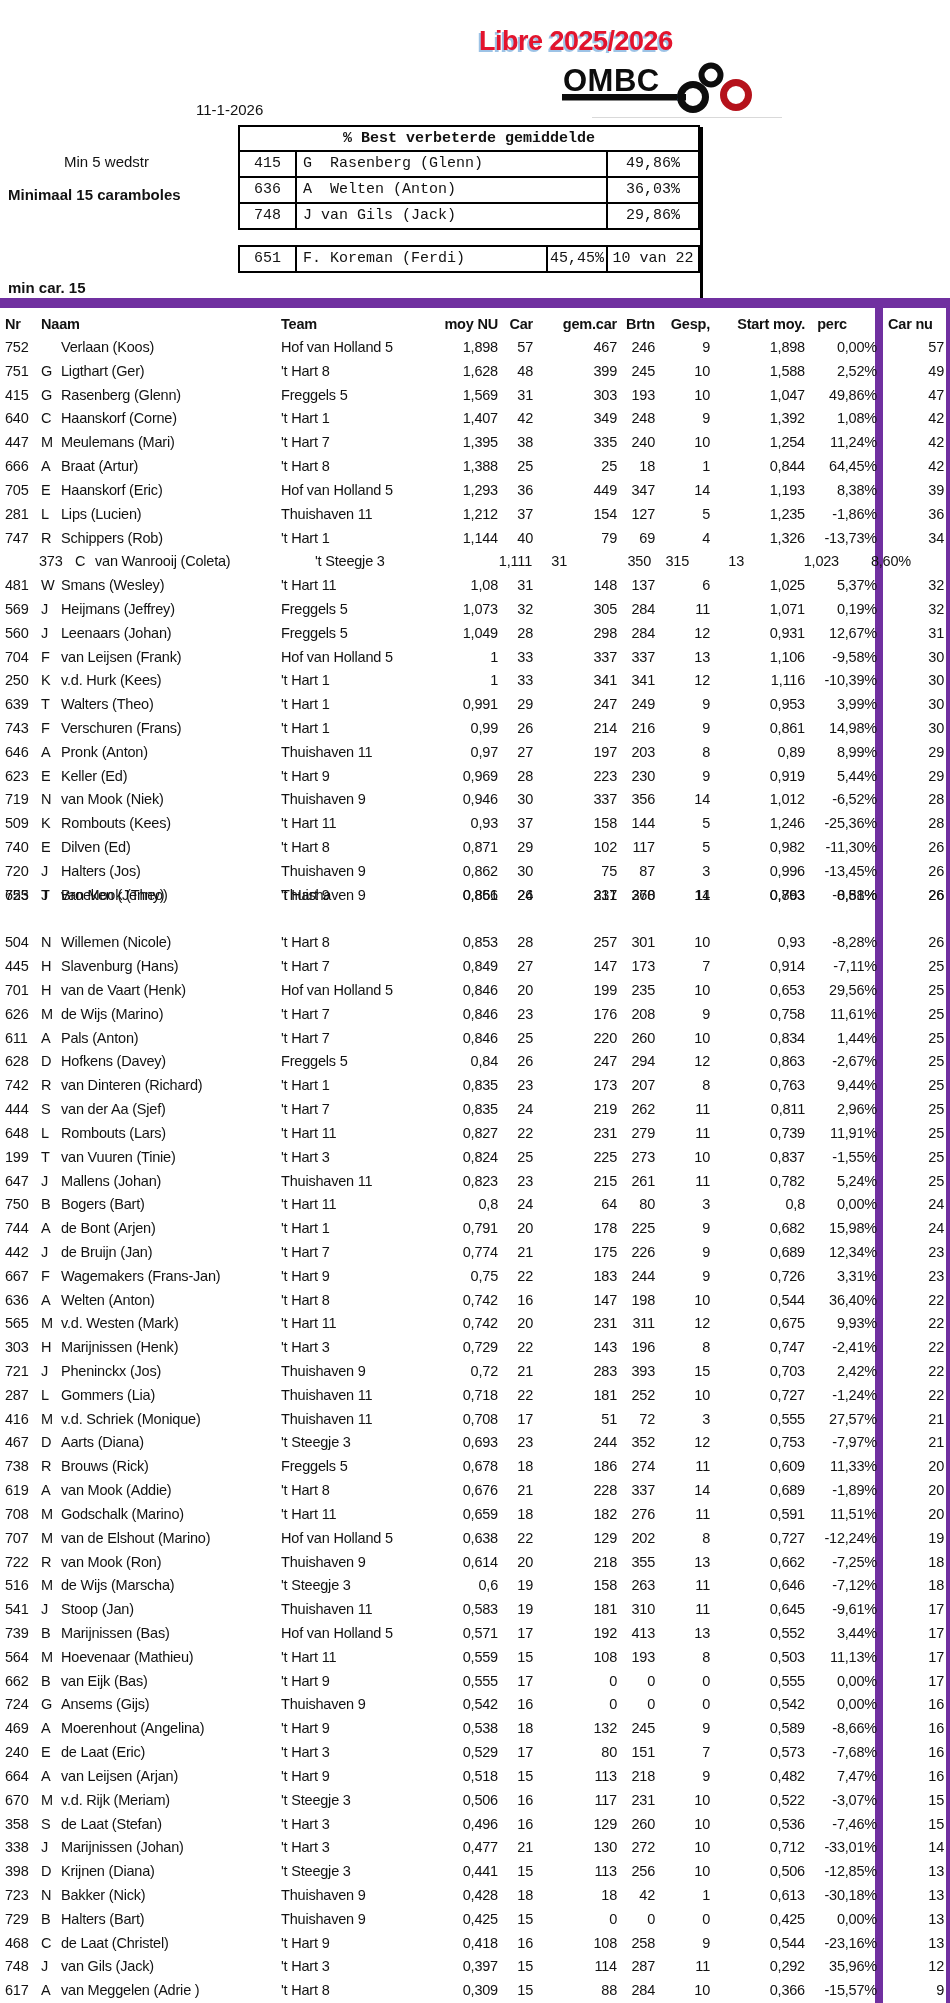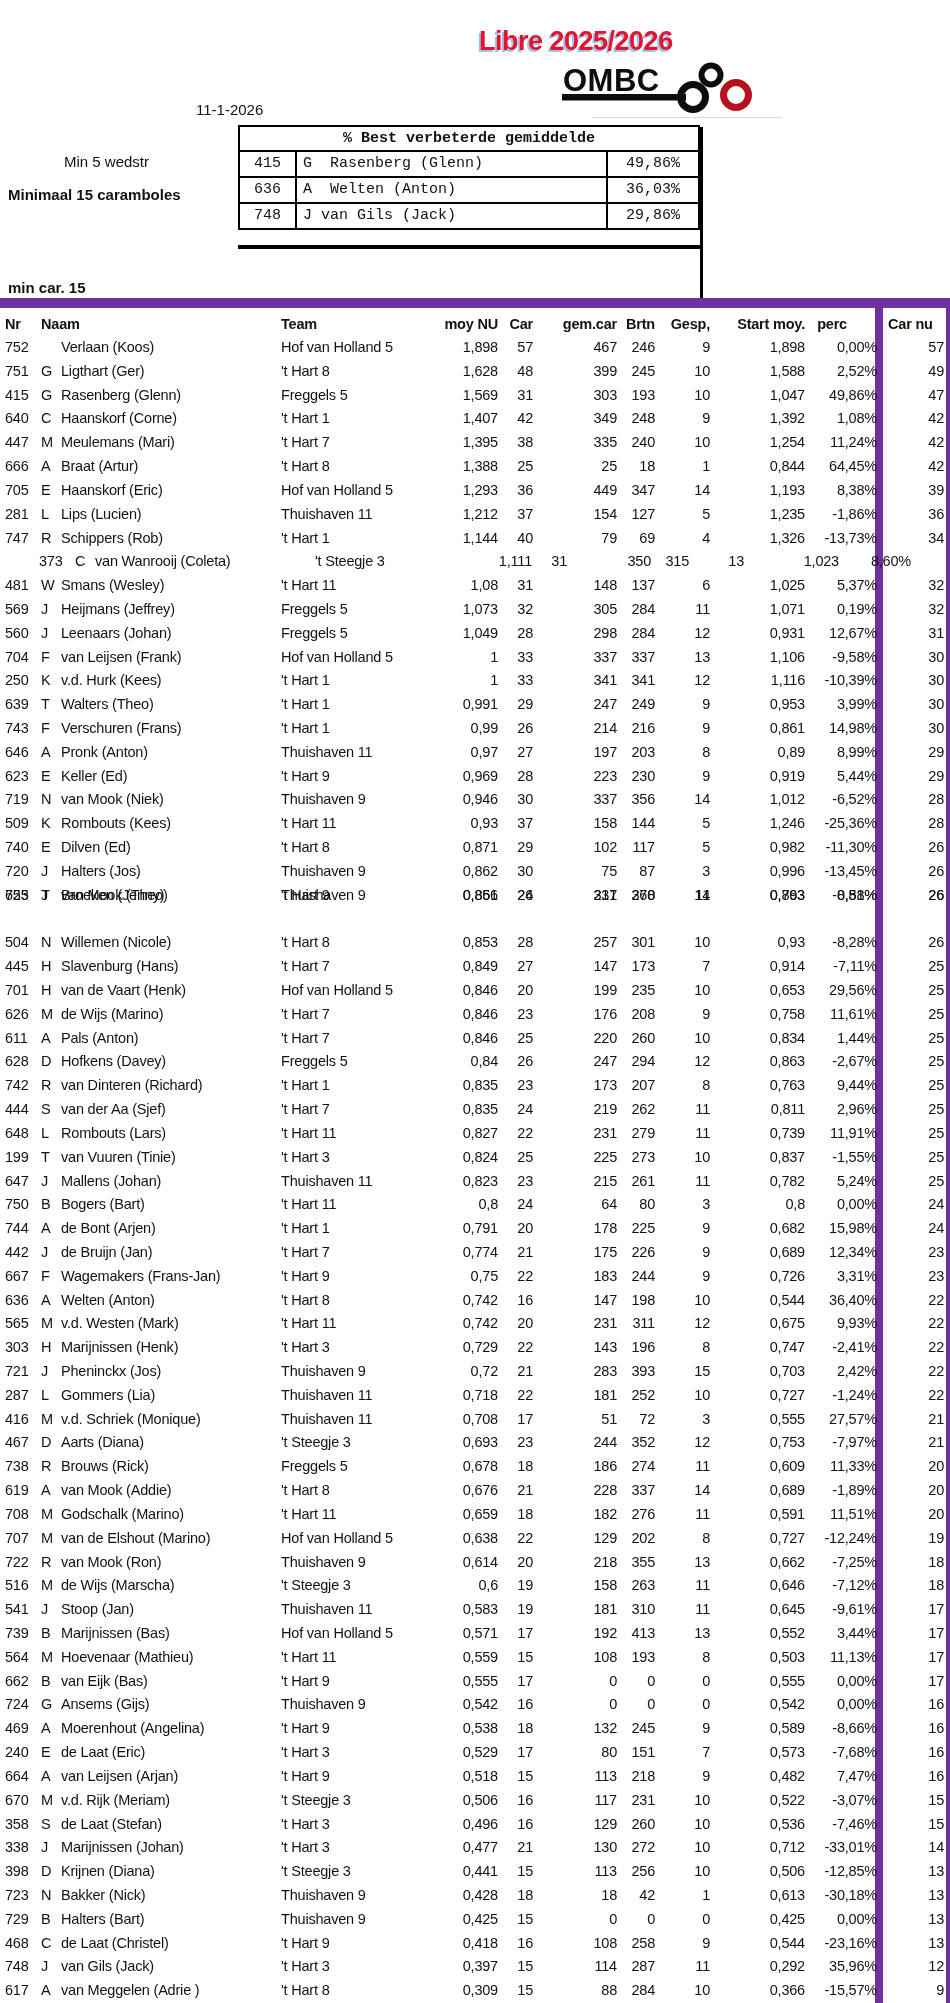--- a/index.html
+++ b/index.html
@@ -101,20 +101,26 @@
       <div class="pc">36,03%</div>
     </div>
     <div class="brow">
       <div class="nr">748</div>
       <div class="nm">J van Gils (Jack)</div>
       <div class="pc">29,86%</div>
     </div>
   </div>
 
   <div class="sbox" id="serie-box">
+    <div class="brow">
+      <div class="nr">651</div>
+      <div class="nm">F. Koreman (Ferdi)</div>
+      <div class="pc2">45,45%</div>
+      <div class="dt">10 van 22</div>
+    </div>
   </div>
 
   <div class="hbar"></div>
   <div class="vline1"></div>
   <div class="vline2"></div>
 
   <div class="thead">
     <span class="c-nr">Nr</span>
     <span class="h-naam">Naam</span>
     <span class="c-team">Team</span>

